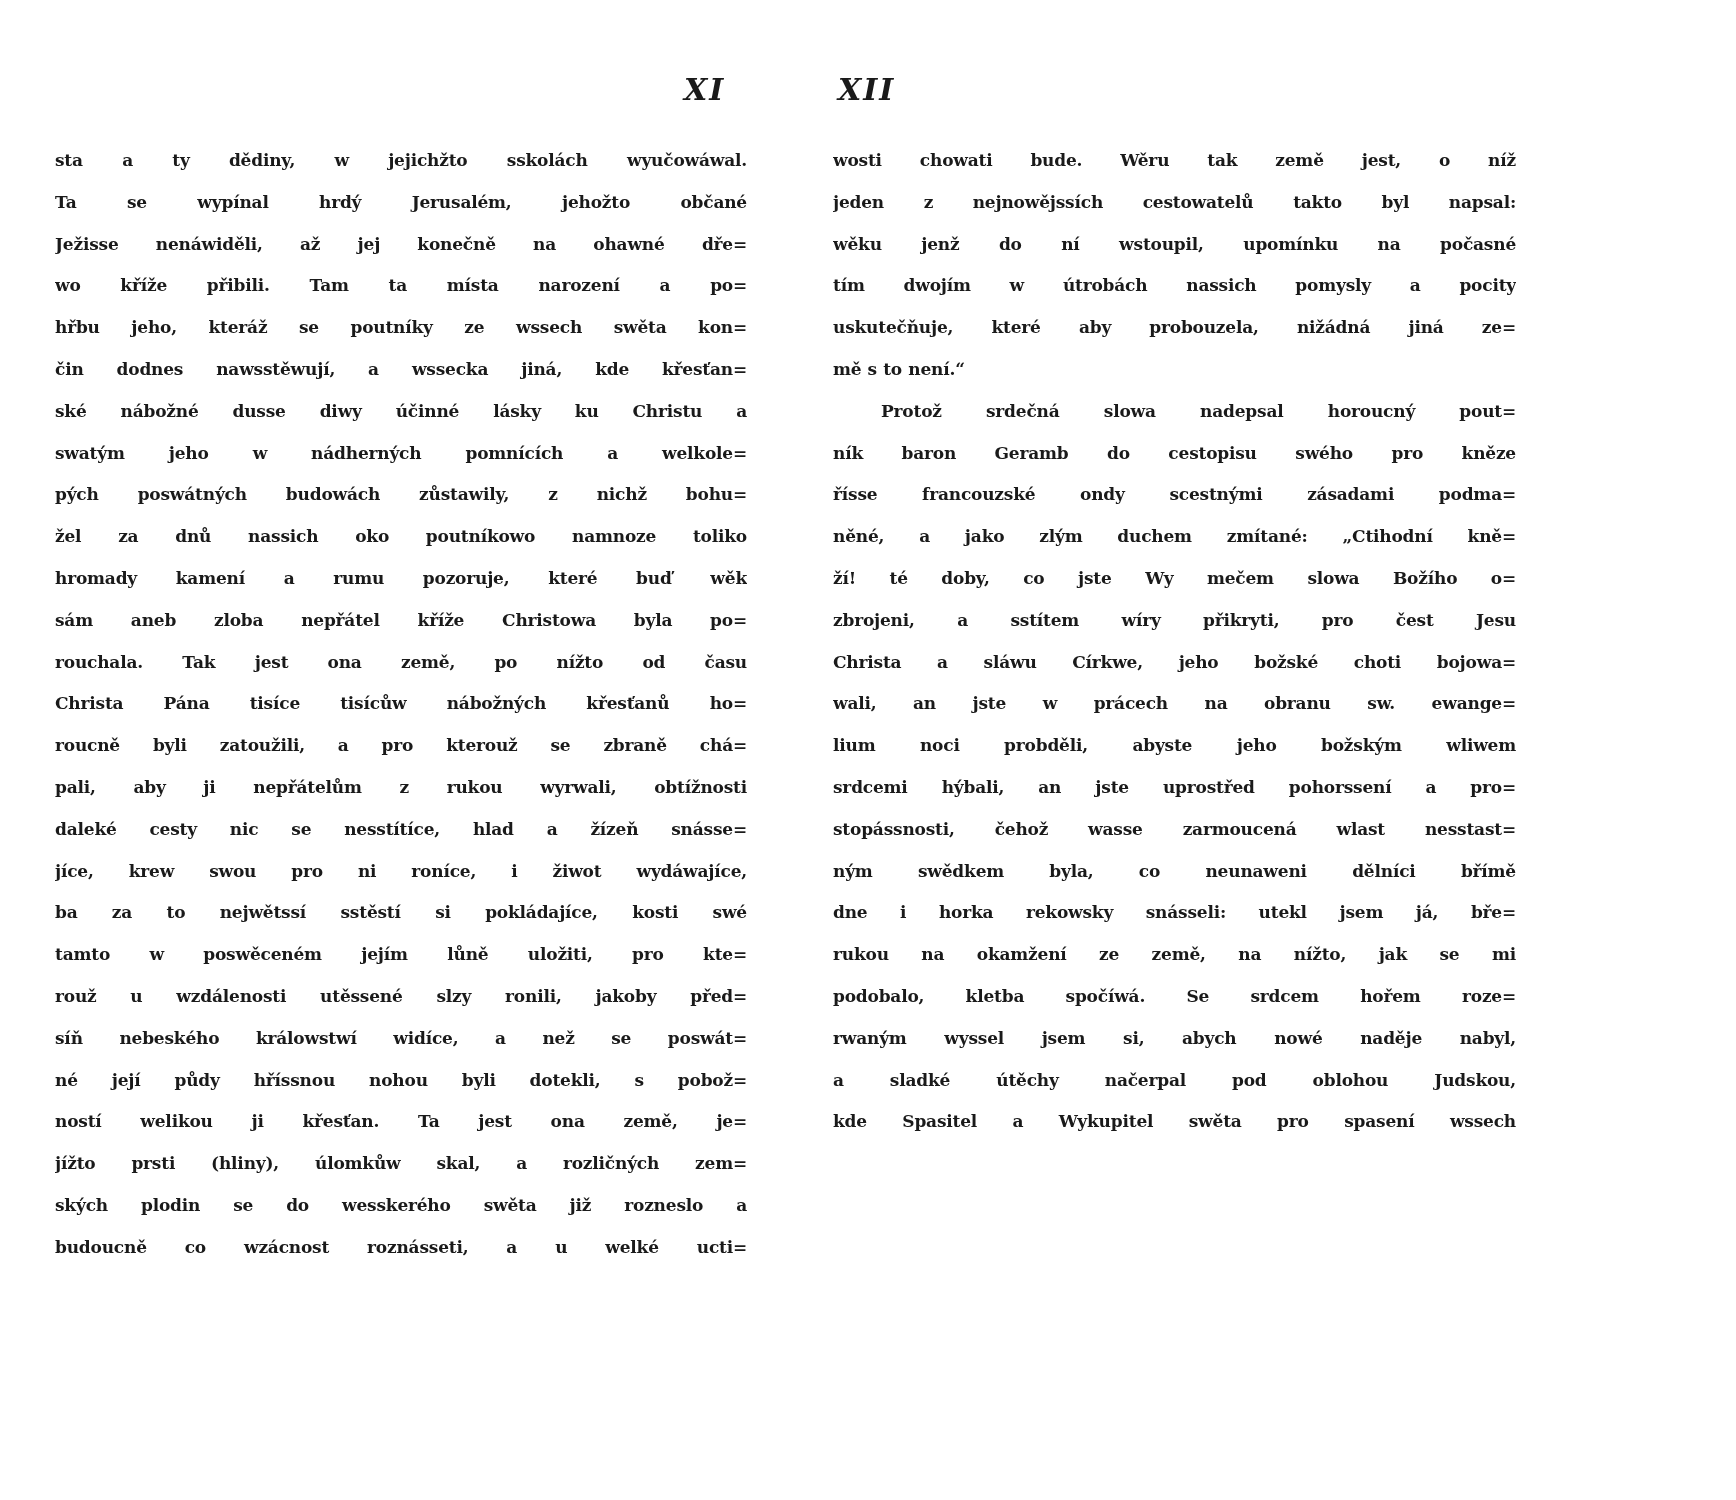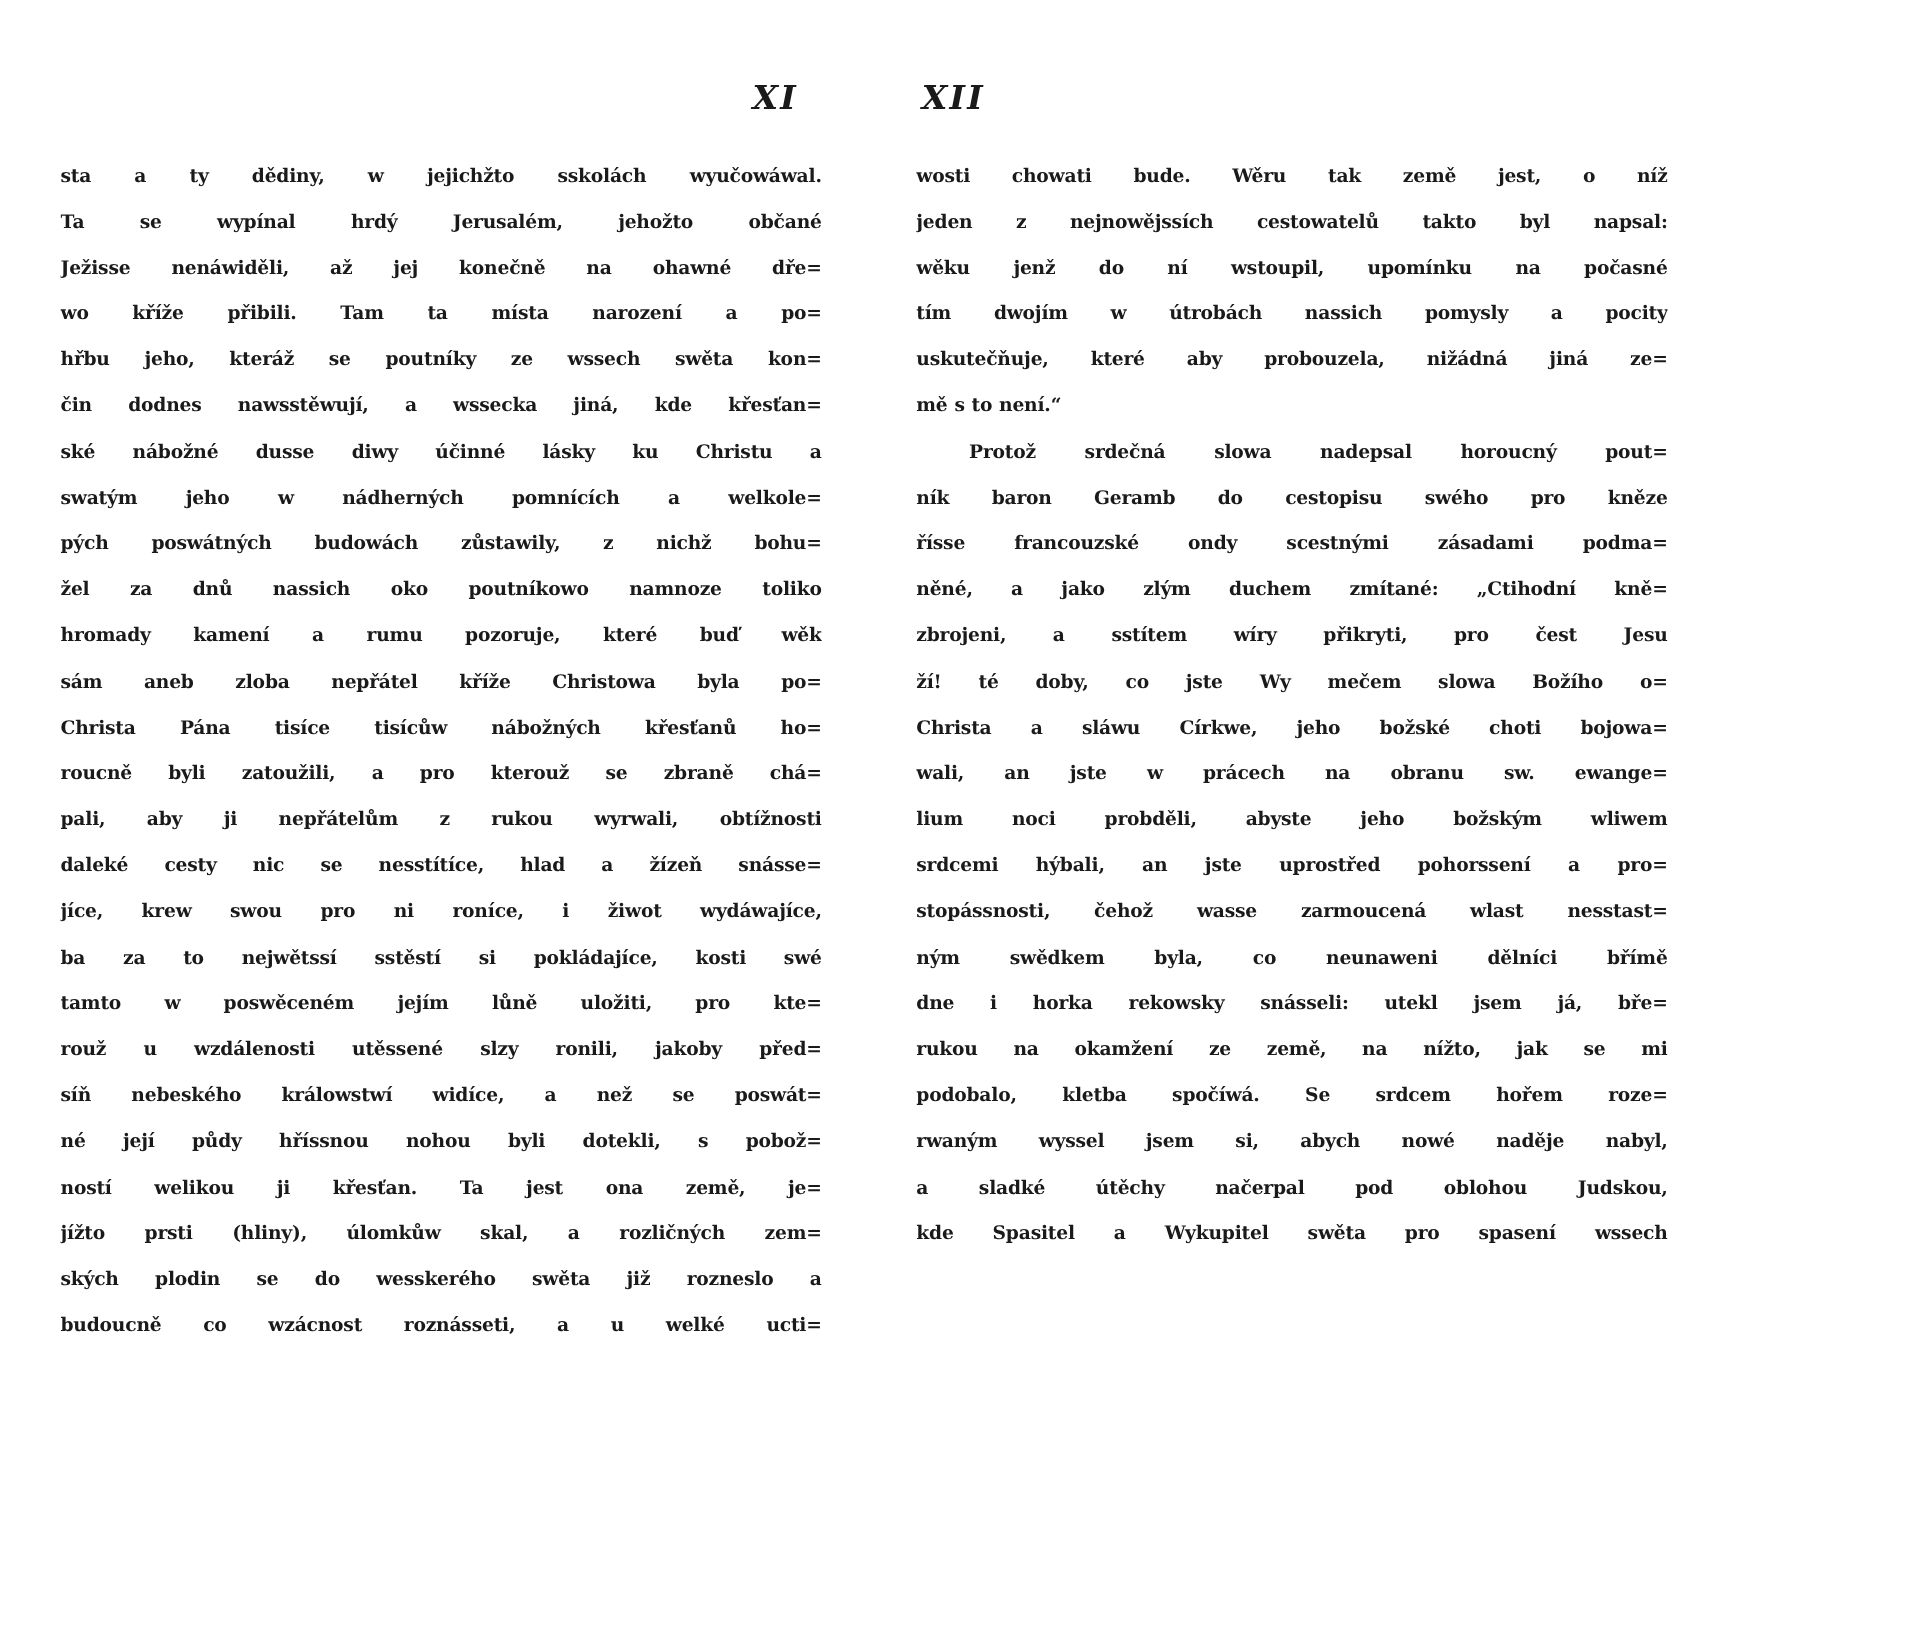--- a/index.html
+++ b/index.html
@@ -60,20 +60,21 @@
       <div class="line">Ježisse nenáwiděli, až jej konečně na ohawné dře=</div>
       <div class="line">wo kříže přibili. Tam ta místa narození a po=</div>
       <div class="line">hřbu jeho, kteráž se poutníky ze wssech swěta kon=</div>
       <div class="line">čin dodnes nawsstěwují, a wssecka jiná, kde křesťan=</div>
       <div class="line">ské nábožné dusse diwy účinné lásky ku Christu a</div>
       <div class="line">swatým jeho w nádherných pomnících a welkole=</div>
       <div class="line">pých poswátných budowách zůstawily, z nichž bohu=</div>
       <div class="line">žel za dnů nassich oko poutníkowo namnoze toliko</div>
       <div class="line">hromady kamení a rumu pozoruje, které buď wěk</div>
       <div class="line">sám aneb zloba nepřátel kříže Christowa byla po=</div>
+      <div class="line">rouchala. Tak jest ona země, po nížto od času</div>
       <div class="line">Christa Pána tisíce tisícůw nábožných křesťanů ho=</div>
       <div class="line">roucně byli zatoužili, a pro kterouž se zbraně chá=</div>
       <div class="line">pali, aby ji nepřátelům z rukou wyrwali, obtížnosti</div>
       <div class="line">daleké cesty nic se nesstítíce, hlad a žízeň snásse=</div>
       <div class="line">jíce, krew swou pro ni roníce, i žiwot wydáwajíce,</div>
       <div class="line">ba za to nejwětssí sstěstí si pokládajíce, kosti swé</div>
       <div class="line">tamto w poswěceném jejím lůně uložiti, pro kte=</div>
       <div class="line">rouž u wzdálenosti utěssené slzy ronili, jakoby před=</div>
       <div class="line">síň nebeského králowstwí widíce, a než se poswát=</div>
       <div class="line">né její půdy hříssnou nohou byli dotekli, s pobož=</div>
@@ -87,22 +88,22 @@
       <div class="line">wosti chowati bude. Wěru tak země jest, o níž</div>
       <div class="line">jeden z nejnowějssích cestowatelů takto byl napsal:</div>
       <div class="line">wěku jenž do ní wstoupil, upomínku na počasné</div>
       <div class="line">tím dwojím w útrobách nassich pomysly a pocity</div>
       <div class="line">uskutečňuje, které aby probouzela, nižádná jiná ze=</div>
       <div class="line no-justify">mě s to není.“</div>
       <div class="line indent">Protož srdečná slowa nadepsal horoucný pout=</div>
       <div class="line">ník baron Geramb do cestopisu swého pro kněze</div>
       <div class="line">řísse francouzské ondy scestnými zásadami podma=</div>
       <div class="line">něné, a jako zlým duchem zmítané: „Ctihodní kně=</div>
+      <div class="line">ží! té doby, co jste Wy mečem slowa Božího o=</div>
       <div class="line">zbrojeni, a sstítem wíry přikryti, pro čest Jesu</div>
-      <div class="line">ží! té doby, co jste Wy mečem slowa Božího o=</div>
       <div class="line">Christa a sláwu Církwe, jeho božské choti bojowa=</div>
       <div class="line">wali, an jste w prácech na obranu sw. ewange=</div>
       <div class="line">lium noci probděli, abyste jeho božským wliwem</div>
       <div class="line">srdcemi hýbali, an jste uprostřed pohorssení a pro=</div>
       <div class="line">stopássnosti, čehož wasse zarmoucená wlast nesstast=</div>
       <div class="line">ným swědkem byla, co neunaweni dělníci břímě</div>
       <div class="line">dne i horka rekowsky snásseli: utekl jsem já, bře=</div>
       <div class="line">rukou na okamžení ze země, na nížto, jak se mi</div>
       <div class="line">podobalo, kletba spočíwá. Se srdcem hořem roze=</div>
       <div class="line">rwaným wyssel jsem si, abych nowé naděje nabyl,</div>

